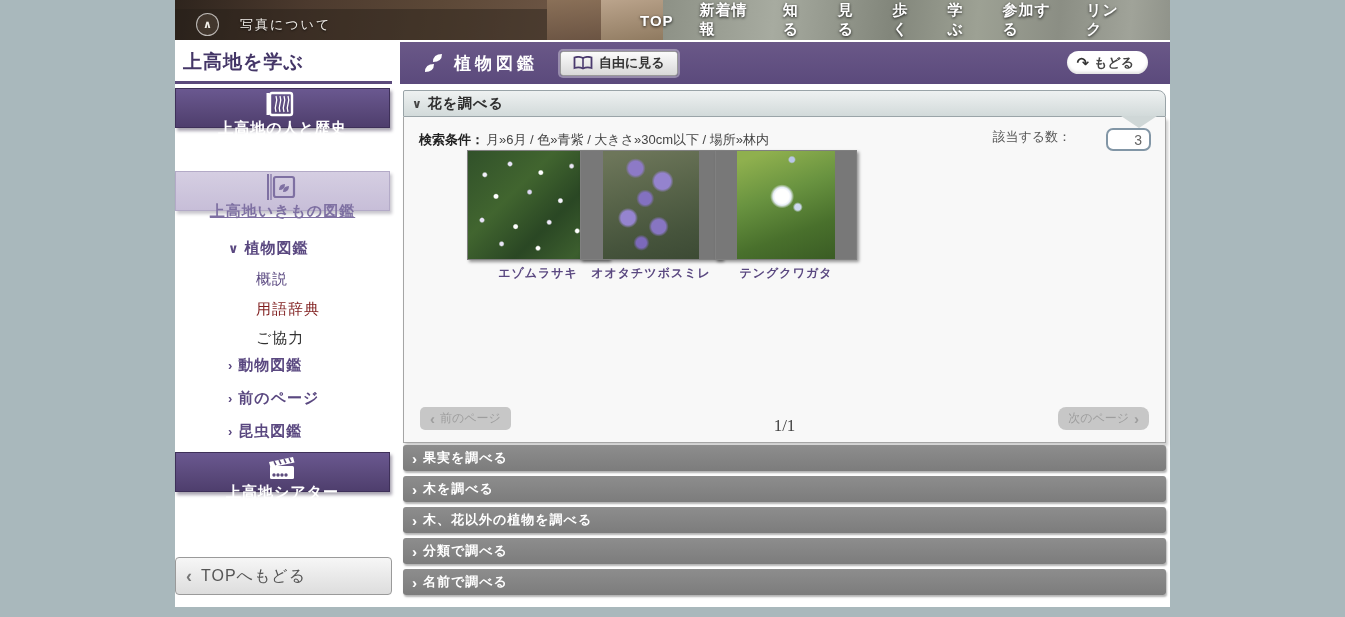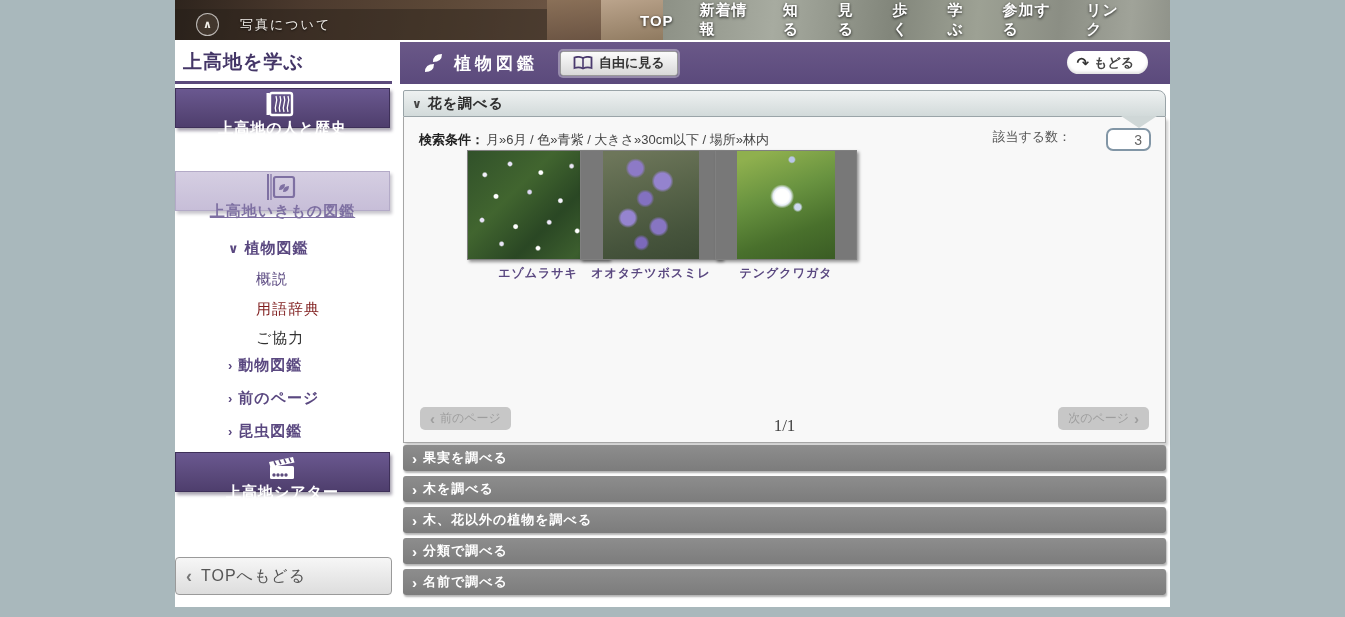--- a/index.html
+++ b/index.html
@@ -97,21 +97,21 @@
     radial-gradient(circle 8px at 40% 85%, #7c69ba 0 5px, transparent 8px),
     linear-gradient(165deg,#6d765a 5%,#59654a 40%,#46543c 75%,#3c4a34); }
   .t3 { background:#787878; display:flex; justify-content:center; }
   .t3 .inner { width:98px; height:100%; background:
     radial-gradient(circle 4px at 56% 8%, #b9c6e8 0 2.5px, transparent 4px),
     radial-gradient(circle 12px at 46% 42%, #ffffff 0 7px, #e6ecf6 9px, transparent 12px),
     radial-gradient(circle 5px at 62% 52%, #cdd8ee 0 3px, transparent 5px),
     linear-gradient(160deg,#8fb04e 8%,#699340 40%,#49702c 72%,#3a5c24); }
 
   .pager-btn { position:absolute; bottom:12px; height:23px; display:flex; align-items:center; gap:5px; padding:0 10px; background:#c7c7c7; border-radius:5px; color:#9e9e9e; font-size:12px; cursor:pointer; }
-  .pager-prev { left:16px; } .pager-next { right:16px; }
+  .pager-prev { left:16px; } .pager-next { right:16px;border-radius:8px; }
   .pager-btn .chev { font-size:15px; font-weight:bold; }
   .page-num { position:absolute; bottom:6px; left:0; width:100%; text-align:center; color:#444444; font-size:17px; font-family:"Liberation Serif","DejaVu Serif",serif; }
 
   
   .acc-closed { position:absolute; left:403px; width:763px; height:26px; background:linear-gradient(#8d8d8d,#7c7c7c); border-radius:3px; box-shadow:1px 2px 2px rgba(0,0,0,0.3); display:flex; align-items:center; cursor:pointer; }
   .acc-closed .chev { color:#ffffff; font-size:15px; font-weight:bold; margin:0 6px 0 9px; }
   .acc-closed .lbl { color:#ffffff; font-size:13px; font-weight:bold; letter-spacing:1px; }
   .a1 { top:445px; } .a2 { top:476px; } .a3 { top:507px; } .a4 { top:538px; } .a5 { top:569px; }
 
   svg { display:block; }

